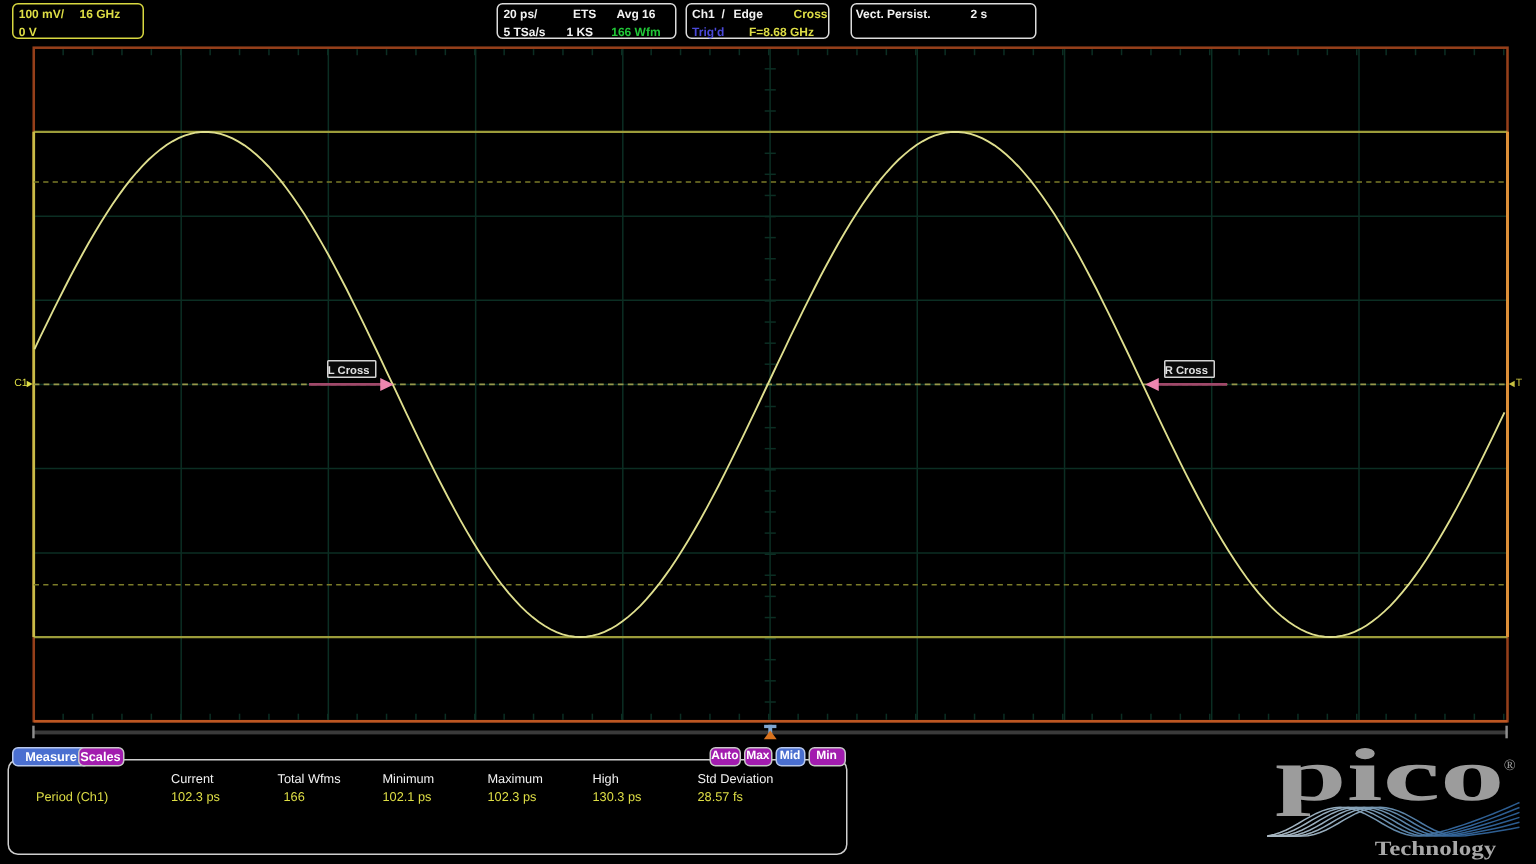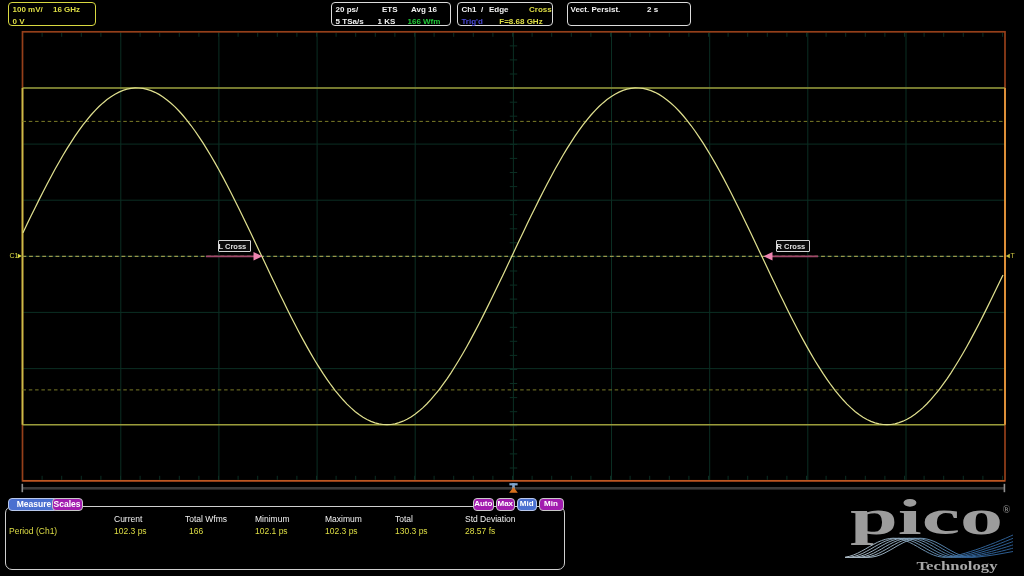--- a/index.html
+++ b/index.html
@@ -211,23 +211,23 @@
 <div class="tab blue" style="left:8px;top:497.5px;width:52px">Measure</div>
 <div class="tab" style="left:51.5px;top:497.5px;width:31px">Scales</div>
 <div class="tab" style="left:472.5px;top:498px;width:21.5px;font-size:8px">Auto</div>
 <div class="tab" style="left:495.5px;top:498px;width:19.5px;font-size:8px">Max</div>
 <div class="tab blue" style="left:516.5px;top:498px;width:20.5px;font-size:8px">Mid</div>
 <div class="tab" style="left:538.5px;top:498px;width:25px;font-size:8px">Min</div>
 <div class="lbl" style="left:114px;top:513.5px;color:#f2f2f2">Current</div>
 <div class="lbl" style="left:185px;top:513.5px;color:#f2f2f2">Total Wfms</div>
 <div class="lbl" style="left:255px;top:513.5px;color:#f2f2f2">Minimum</div>
 <div class="lbl" style="left:325px;top:513.5px;color:#f2f2f2">Maximum</div>
-<div class="lbl" style="left:395px;top:513.5px;color:#f2f2f2">Total</div>
+<div class="lbl" style="left:395px;top:513.5px;color:#f2f2f2">High</div>
 <div class="lbl" style="left:465px;top:513.5px;color:#f2f2f2">Std Deviation</div>
-<div class="lbl" style="left:9px;top:525.5px;color:#dede45">Period (Ch1)</div>
+<div class="lbl" style="left:24px;top:525.5px;color:#dede45">Period (Ch1)</div>
 <div class="lbl" style="left:114px;top:525.5px;color:#dede45">102.3 ps</div>
 <div class="lbl" style="left:189px;top:525.5px;color:#dede45">166</div>
 <div class="lbl" style="left:255px;top:525.5px;color:#dede45">102.1 ps</div>
 <div class="lbl" style="left:325px;top:525.5px;color:#dede45">102.3 ps</div>
 <div class="lbl" style="left:395px;top:525.5px;color:#dede45">130.3 ps</div>
 <div class="lbl" style="left:465px;top:525.5px;color:#dede45">28.57 fs</div>
 <svg width="180" height="90" style="position:absolute;left:845px;top:488px">
   <defs>
       <linearGradient id="wg" x1="0" y1="0" x2="170" y2="0" gradientUnits="userSpaceOnUse">
     <stop offset="0" stop-color="#aab8c2"></stop>

